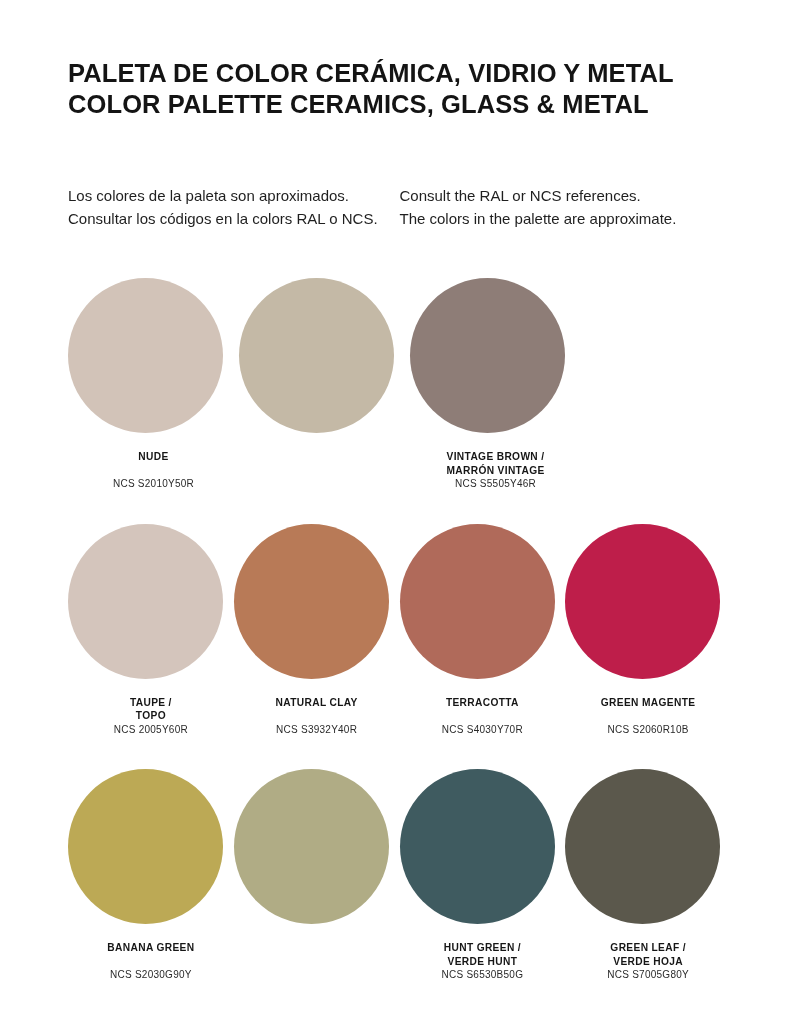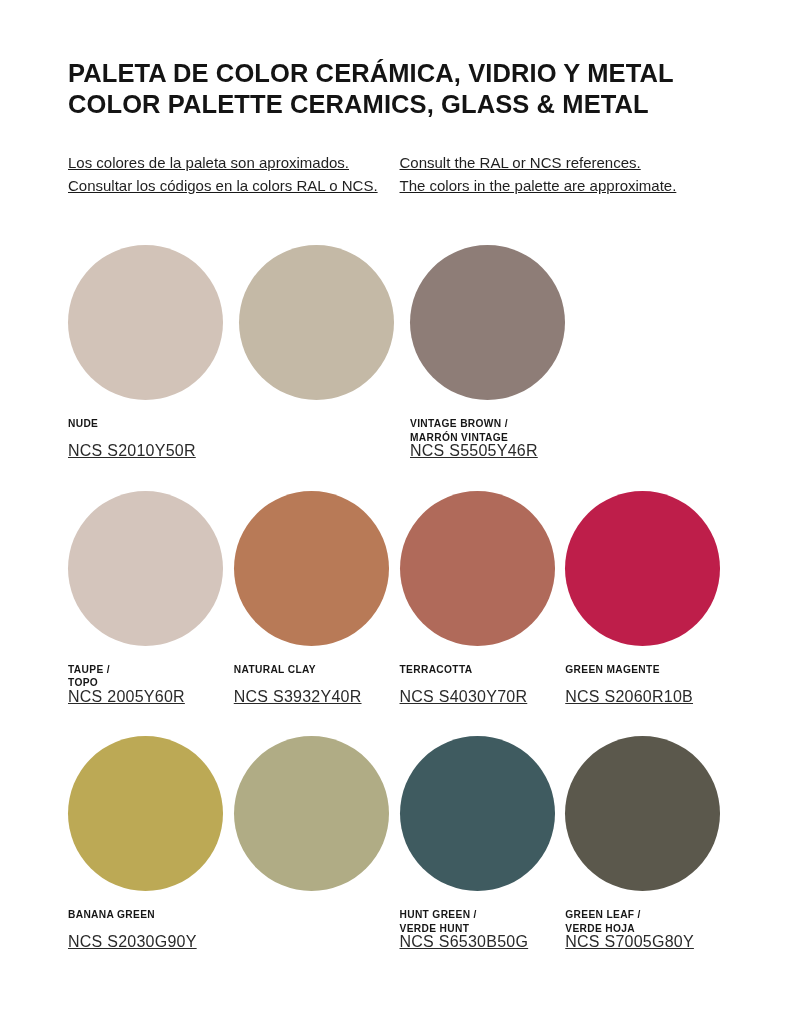--- a/index.html
+++ b/index.html
@@ -32,22 +32,21 @@
     font-size: 25.5px;
     letter-spacing: 0.1px;
     line-height: 31px;
     color: #141414;
     white-space: nowrap;
   }
 
   
   .intro {
     display: flex;
-    margin-top: 32px;
-    text-decoration: underline;
+    margin-top: 65px;
   }
   .intro-col {
     font-size: 15px;
     line-height: 22.5px;
     color: #1f1f1f;
   }
   .intro-col.es { width: 352px; }
   .intro-col.en { width: 352px; }
   .intro-line { white-space: nowrap; }
 
@@ -55,44 +54,44 @@
   .grid {
     margin-top: 48px;
   }
   .grid-row {
     display: flex;
     margin-bottom: 33px;
   }
   .cell {
     width: 171px;
     box-sizing: border-box;
+    text-align: center;
   }
   .swatch {
     width: 155px;
     height: 155px;
     border-radius: 50%;
   }
   .cell-label {
     margin-top: 17px;
   }
   .name-line {
     font-size: 10.2px;
     font-weight: bold;
     letter-spacing: 0.35px;
     line-height: 13.5px;
     color: #161616;
     white-space: nowrap;
   }
   .code-line {
-    font-size: 16px;
+    font-size: 10px;
     letter-spacing: 0.25px;
     line-height: 13.5px;
     color: #2a2a2a;
     white-space: nowrap;
-    text-decoration: underline;
   }
   
   .code-line.spaced {
     margin-top: 13.5px;
   }
 </style>
 </head>
 <body>
 
 <div class="page">

